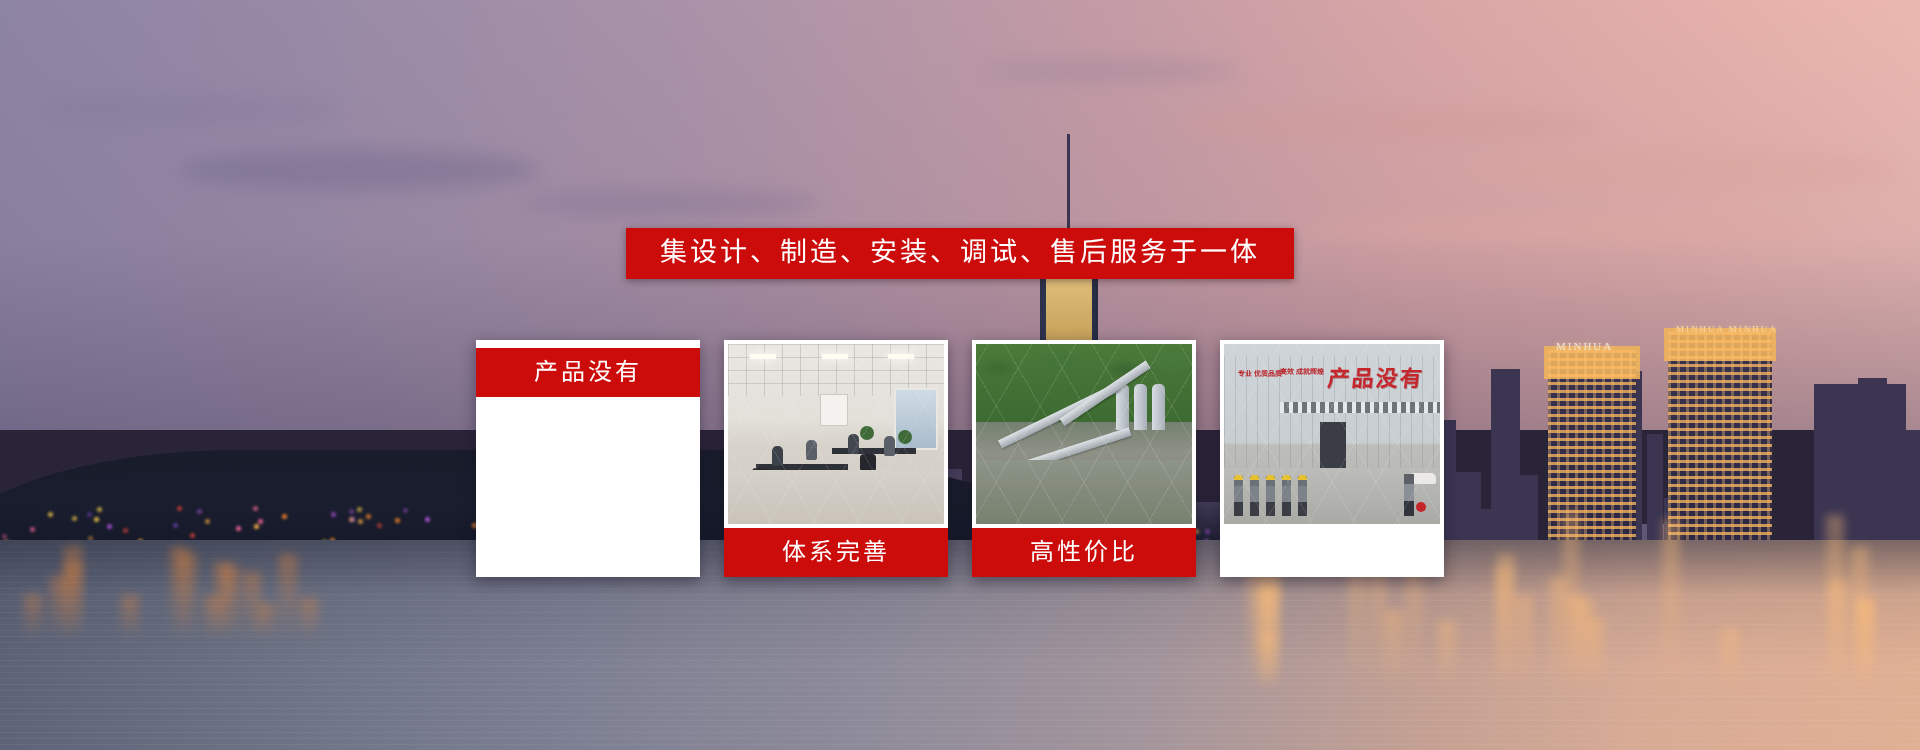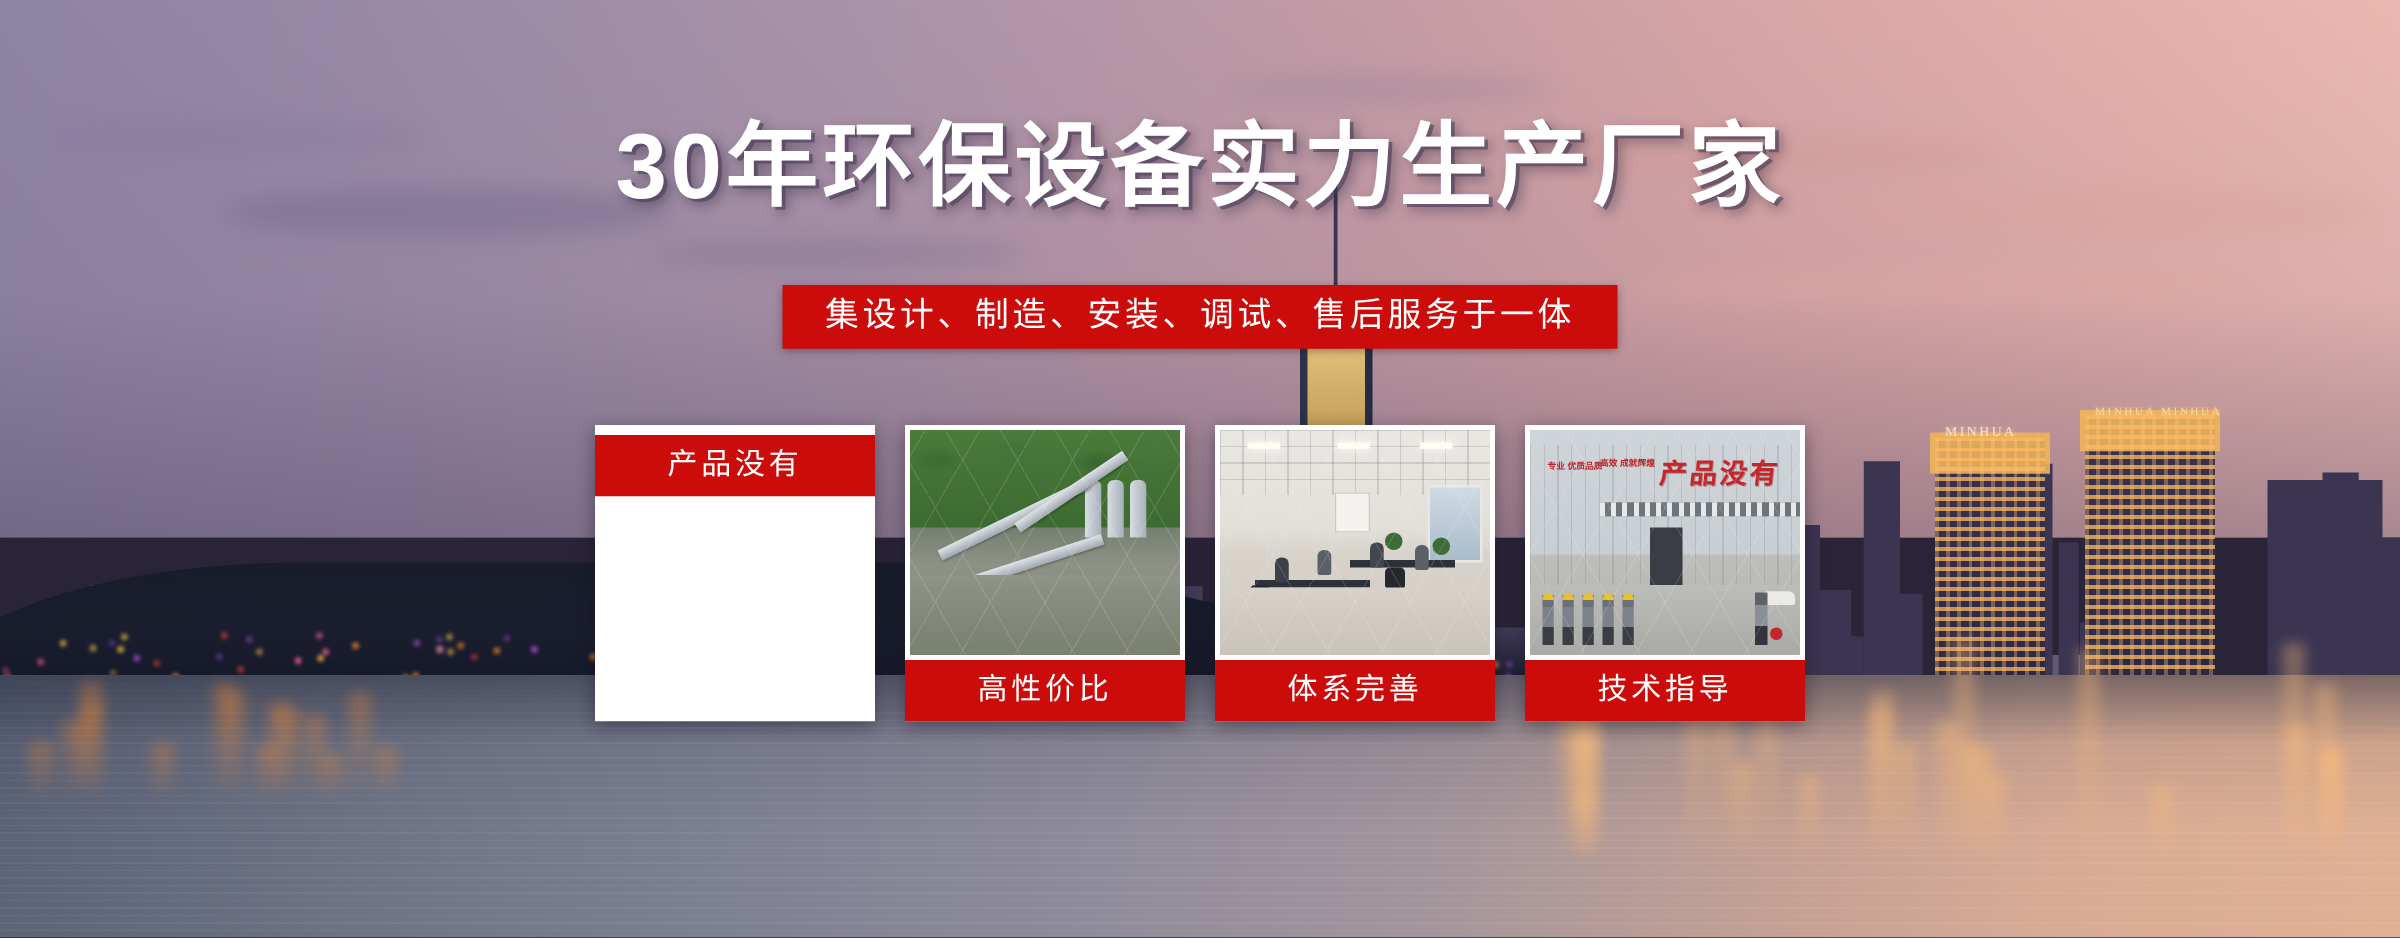--- a/index.html
+++ b/index.html
@@ -765,47 +765,29 @@
       <div class="reflect" style="left: 121px; bottom: 110px; height: 45px; background: linear-gradient(rgba(255, 140, 50, 0.7), rgba(255, 140, 50, 0));"></div>
       <div class="reflect" style="left: 214px; bottom: 110px; height: 78px; background: linear-gradient(rgba(255, 140, 50, 0.7), rgba(255, 140, 50, 0));"></div>
       <div class="reflect" style="left: 179px; bottom: 110px; height: 87px; background: linear-gradient(rgba(255, 140, 50, 0.7), rgba(255, 140, 50, 0));"></div>
       <div class="reflect" style="left: 222px; bottom: 110px; height: 74px; background: linear-gradient(rgba(255, 140, 50, 0.7), rgba(255, 140, 50, 0));"></div>
       <div class="reflect" style="left: 243px; bottom: 110px; height: 68px; background: linear-gradient(rgba(255, 140, 50, 0.7), rgba(255, 140, 50, 0));"></div>
       <div class="reflect" style="left: 64px; bottom: 110px; height: 78px; background: linear-gradient(rgba(255, 140, 50, 0.7), rgba(255, 140, 50, 0));"></div>
       <div class="reflect" style="left: 300px; bottom: 110px; height: 42px; background: linear-gradient(rgba(255, 140, 50, 0.7), rgba(255, 140, 50, 0));"></div>
       <div class="reflect" style="left: 204px; bottom: 110px; height: 44px; background: linear-gradient(rgba(255, 140, 50, 0.7), rgba(255, 140, 50, 0));"></div>
     </div>
 
-  <div class="headline">30年环保设备实力生产厂家</div>
 
   <div class="sub-wrap">
     <div class="subtitle">集设计、制造、安装、调试、售后服务于一体</div>
   </div>
 
   <div class="cards">
 
     <div class="card">
       <div class="cap">产品没有</div>
-    </div>
-
-    <div class="card">
-      <div class="thumb t2">
-        <div class="trees"></div>
-        <div class="silo" style="left:140px;"></div>
-        <div class="silo" style="left:158px;"></div>
-        <div class="silo" style="left:176px;"></div>
-        <div class="belt" style="left:24px;top:96px;width:132px;transform:rotate(-26deg);"></div>
-        <div class="belt" style="left:40px;top:120px;width:120px;transform:rotate(-18deg);"></div>
-        <div class="belt" style="left:86px;top:74px;width:104px;transform:rotate(-34deg);"></div>
-        <div class="shed" style="left:10px;top:128px;width:62px;height:26px;transform:skewY(-7deg);"></div>
-        <div class="shed" style="left:120px;top:132px;width:70px;height:22px;transform:skewY(6deg);"></div>
-        <div class="yard"></div>
-        <div class="wm"></div>
-      </div>
-      <div class="cap">高性价比</div>
     </div>
 
     <div class="card">
       <div class="thumb t3">
         <div class="ceil"></div>
         <div class="lamp" style="left:22px;"></div>
         <div class="lamp" style="left:94px;"></div>
         <div class="lamp" style="left:160px;"></div>
         <div class="winr"></div>
         <div class="poster"></div>
@@ -817,20 +799,37 @@
         <div class="ppl" style="left:44px;top:102px;background:#3c4049;"></div>
         <div class="ppl" style="left:78px;top:96px;background:#5a5f68;"></div>
         <div class="ppl" style="left:120px;top:90px;background:#42464f;"></div>
         <div class="ppl" style="left:156px;top:92px;background:#5a5f68;"></div>
         <div class="plant" style="left:132px;top:82px;"></div>
         <div class="plant" style="left:170px;top:86px;"></div>
         <div class="floor"></div>
         <div class="wm"></div>
       </div>
       <div class="cap">体系完善</div>
+    </div>
+
+    <div class="card">
+      <div class="thumb t2">
+        <div class="trees"></div>
+        <div class="silo" style="left:140px;"></div>
+        <div class="silo" style="left:158px;"></div>
+        <div class="silo" style="left:176px;"></div>
+        <div class="belt" style="left:24px;top:96px;width:132px;transform:rotate(-26deg);"></div>
+        <div class="belt" style="left:40px;top:120px;width:120px;transform:rotate(-18deg);"></div>
+        <div class="belt" style="left:86px;top:74px;width:104px;transform:rotate(-34deg);"></div>
+        <div class="shed" style="left:10px;top:128px;width:62px;height:26px;transform:skewY(-7deg);"></div>
+        <div class="shed" style="left:120px;top:132px;width:70px;height:22px;transform:skewY(6deg);"></div>
+        <div class="yard"></div>
+        <div class="wm"></div>
+      </div>
+      <div class="cap">高性价比</div>
     </div>
 
     <div class="card">
       <div class="thumb t4">
         <div class="wall"></div>
         <div class="bigtxt">产品没有</div>
         <div class="smtxt" style="left:14px;top:26px;">专业
 优质品质</div>
         <div class="smtxt" style="left:56px;top:24px;">高效
 成就辉煌</div>
@@ -845,17 +844,16 @@
         <div class="worker" style="left:42px;"></div>
         <div class="helmet" style="left:42px;bottom:44px;"></div>
         <div class="worker" style="left:58px;"></div>
         <div class="helmet" style="left:58px;bottom:44px;"></div>
         <div class="worker" style="left:74px;"></div>
         <div class="helmet" style="left:74px;bottom:44px;"></div>
         <div class="boss"></div>
         <div class="bag"></div>
         <div class="wm"></div>
       </div>
-      <div class="cap">技术指导</div>
     </div>
 
   </div>
 </div>
 
 </body></html>

